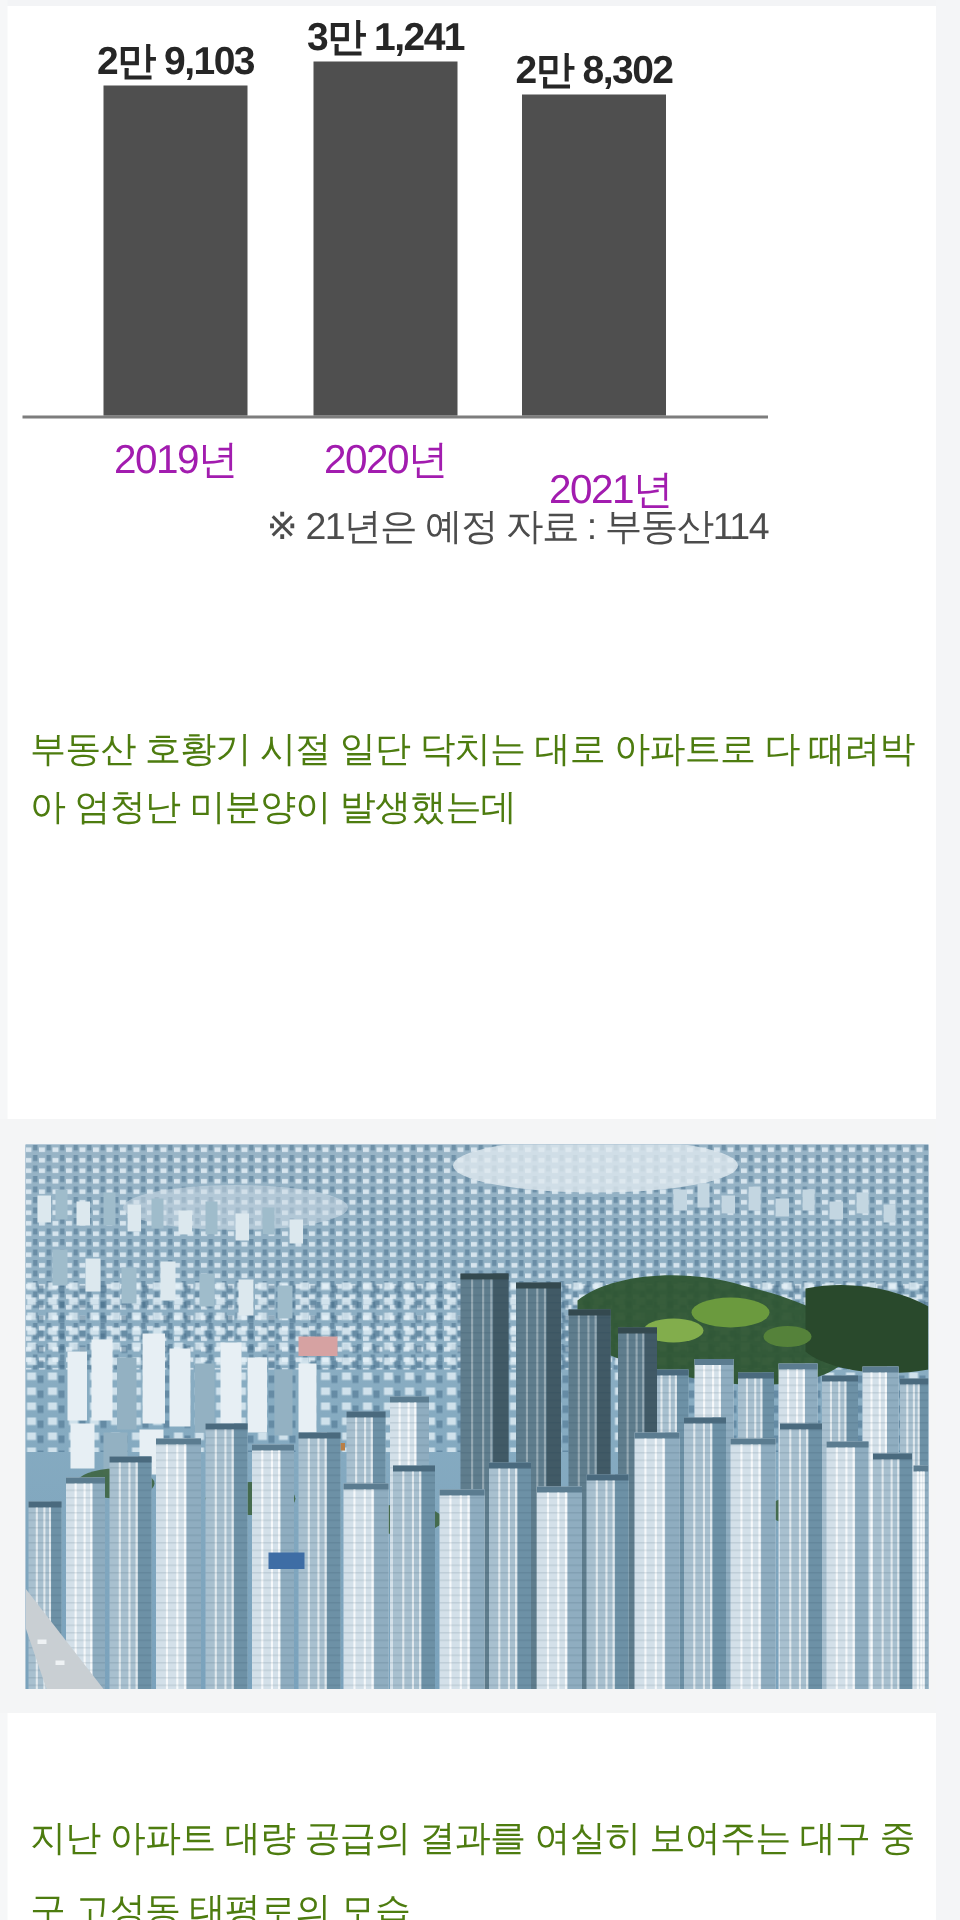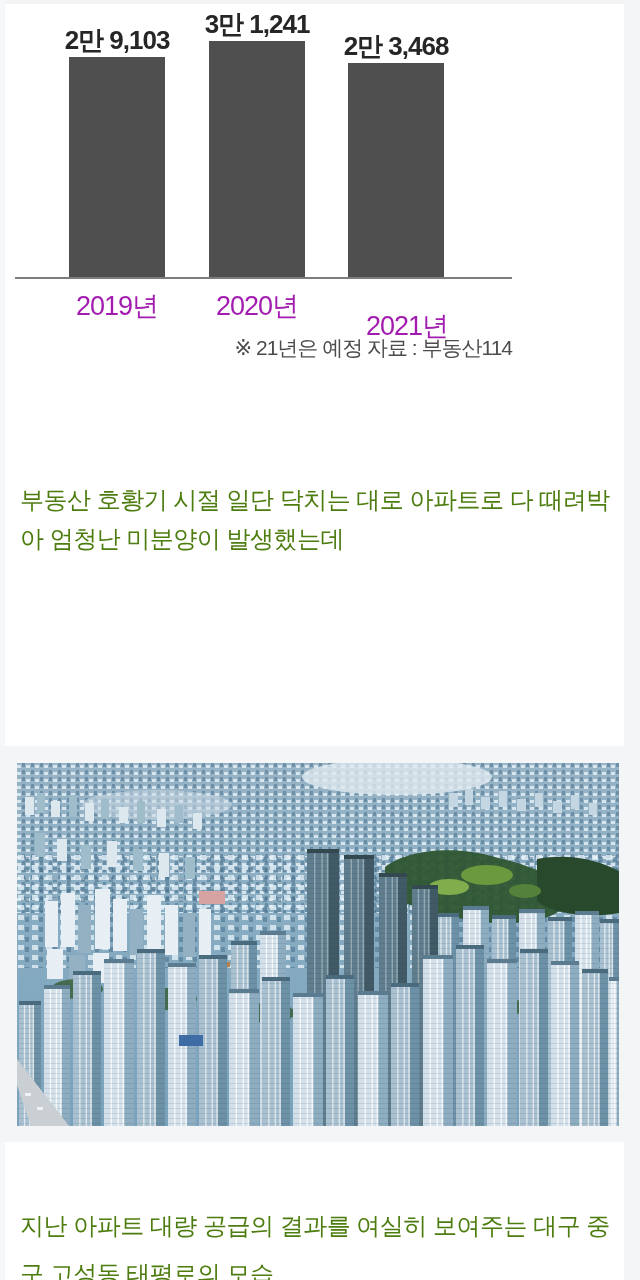--- a/index.html
+++ b/index.html
@@ -11,21 +11,21 @@
   .edge-right{right:0;top:0;width:16px;height:1280px;background:#f4f5f7;}
 
   
   .chart{position:absolute;left:0;top:0;width:640px;height:380px;}
   .axis-line{position:absolute;left:15px;top:277px;width:497px;height:2px;background:#7d7d7d;}
   .bar{position:absolute;background:#4f4f4f;}
   .val-label{position:absolute;width:160px;text-align:center;font-size:26px;font-weight:bold;
              color:#262626;letter-spacing:-1px;white-space:nowrap;}
   .year-label{position:absolute;top:288px;width:140px;text-align:center;font-size:27px;
               color:#a21caf;letter-spacing:-1px;}
-  .footnote{position:absolute;top:334px;left:0;width:512px;text-align:right;font-size:21px;
+  .footnote{position:absolute;top:334px;left:0;width:512px;text-align:right;font-size:25px;
             color:#4c4c4c;letter-spacing:-1px;}
 
   
   .para{position:absolute;left:20px;width:606px;font-size:24px;line-height:39px;color:#4d7c0f;
         letter-spacing:-0.5px;}
   .para1{top:480px;}
   .para2{top:684px;}
   .caption{top:1202px;line-height:48px;}
 
   
@@ -44,21 +44,21 @@
   <div class="chart" id="chart">
     <div class="axis-line"></div>
     <div class="footnote">※ 21년은 예정 자료 : 부동산114</div>
   <div class="bar" style="left: 69px; top: 57px; width: 96px; height: 220px; background: rgb(79, 79, 79);"></div>
       <div class="val-label" style="left: 37px; top: 23px;">2만 9,103</div>
       <div class="year-label" style="left: 47px;">2019년</div>
       <div class="bar" style="left: 209px; top: 41px; width: 96px; height: 236px; background: rgb(79, 79, 79);"></div>
       <div class="val-label" style="left: 177px; top: 7px;">3만 1,241</div>
       <div class="year-label" style="left: 187px;">2020년</div>
       <div class="bar" style="left: 348px; top: 63px; width: 96px; height: 214px; background: rgb(79, 79, 79);"></div>
-      <div class="val-label" style="left: 316px; top: 29px;">2만 3,468</div>
+      <div class="val-label" style="left: 316px; top: 29px;">2만 8,302</div>
       <div class="year-label" style="left: 337px; margin-top: 20px;">2021년</div>
     </div>
 
   <div class="para para1">
     <div>부동산 호황기 시절 일단 닥치는 대로 아파트로 다 때려박</div>
     <div>아 엄청난 미분양이 발생했는데</div>
   </div>
 
   <div class="photo-band"></div>
   <div class="photo-wrap">

